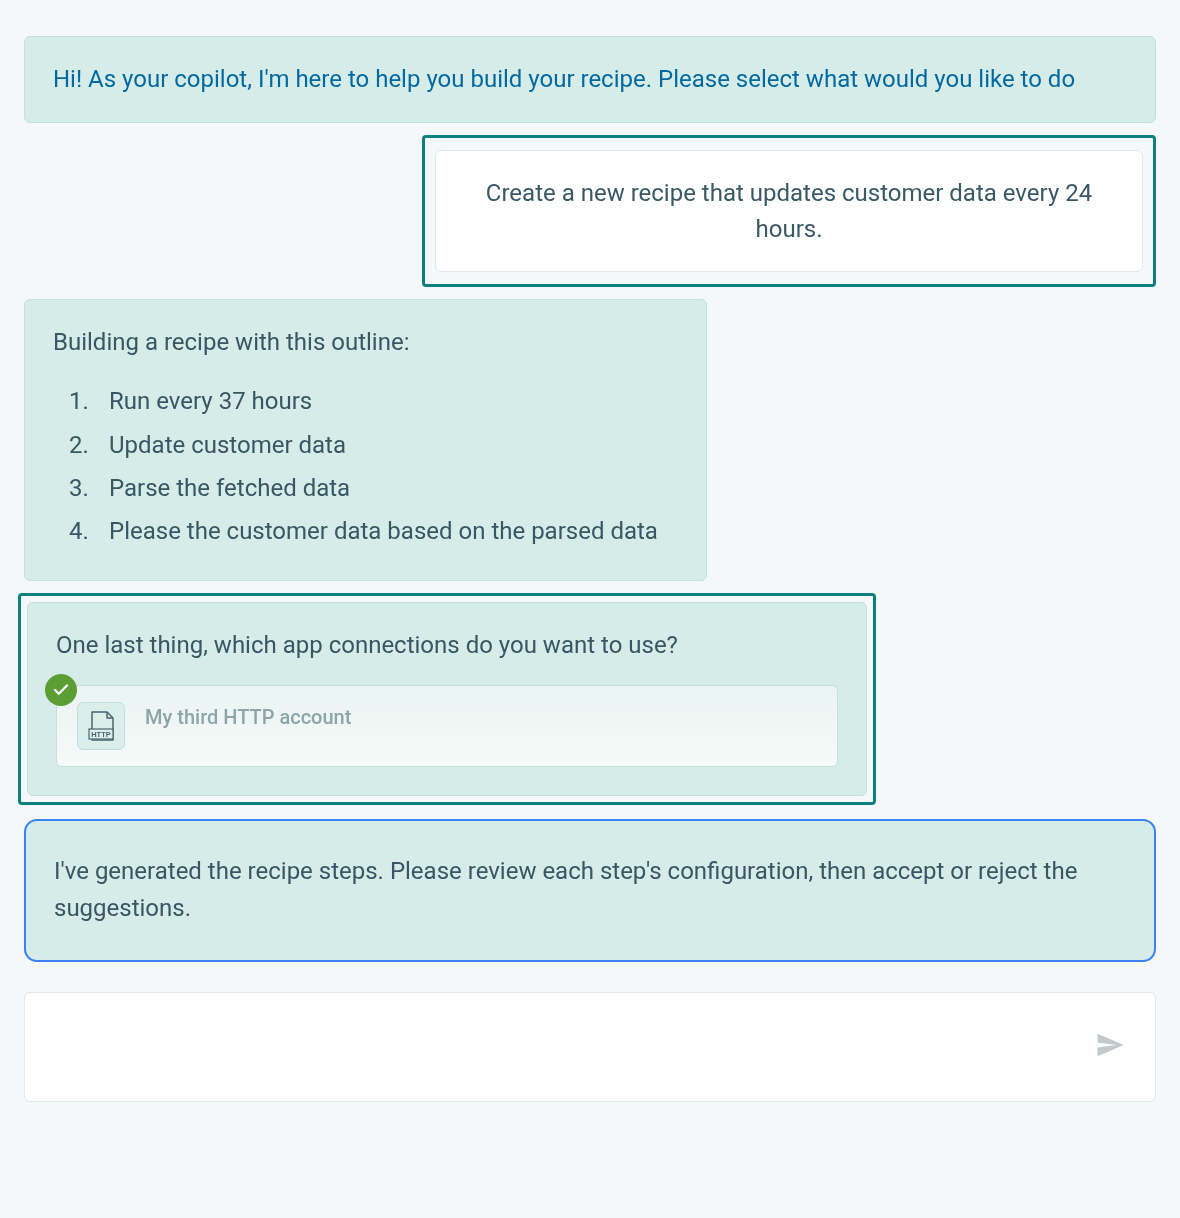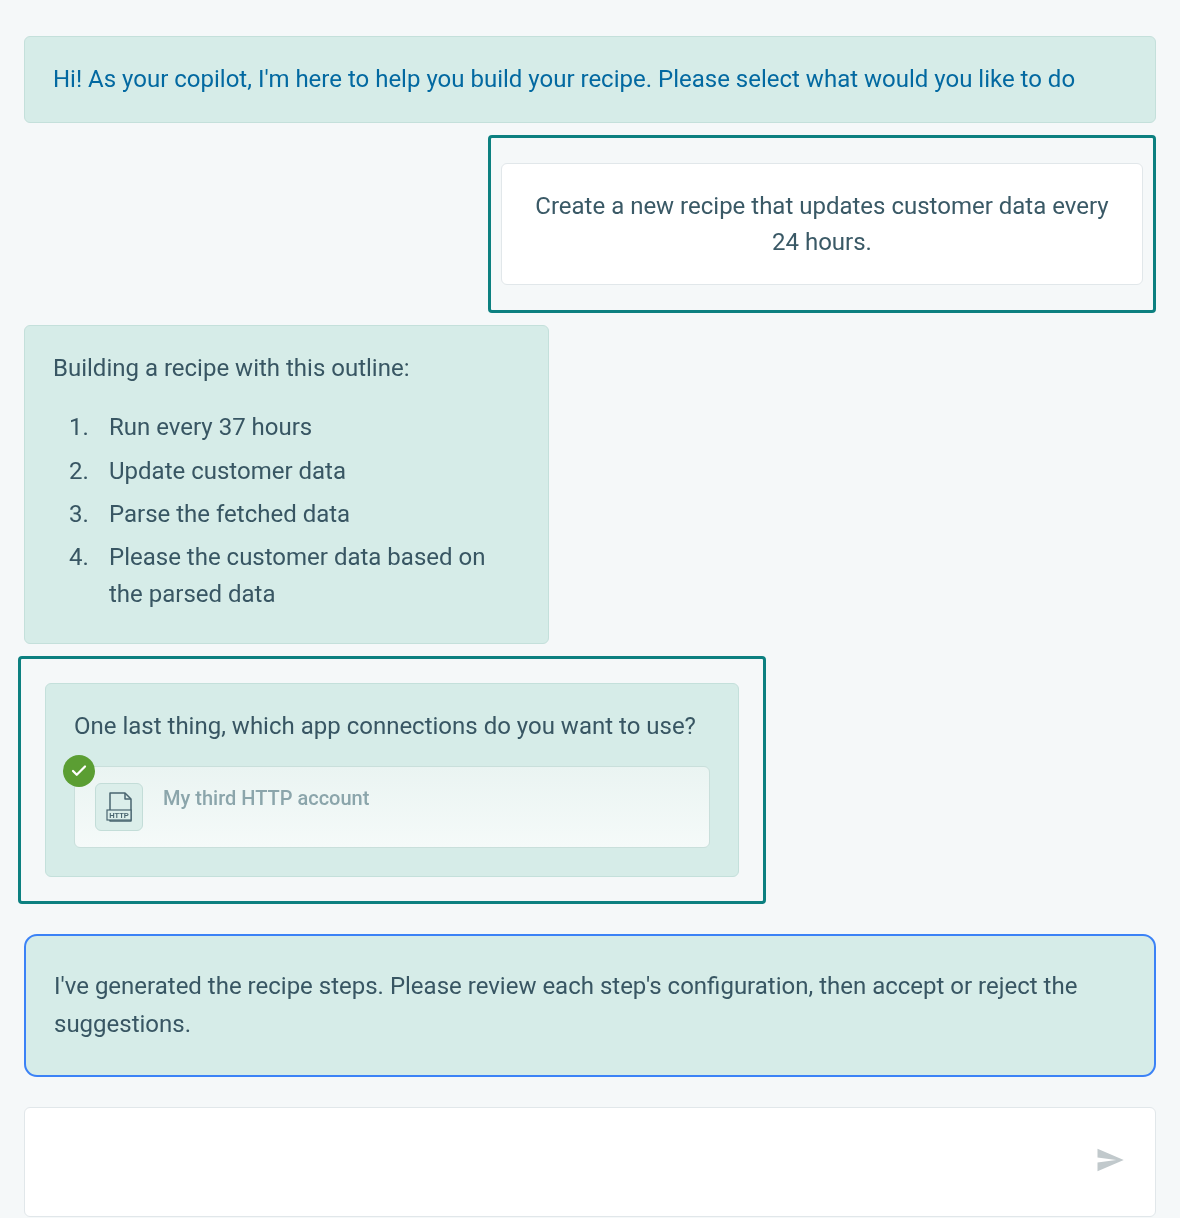--- a/index.html
+++ b/index.html
@@ -26,42 +26,42 @@
       margin-bottom: 12px;
     }
     .user-msg-wrap {
       display: flex;
       justify-content: flex-end;
       margin-bottom: 12px;
     }
     .user-msg-hl {
       border: 3px solid #0c8080;
       border-radius: 4px;
-      padding: 25px 10px;
-      width: 668px;
+      padding: 12px 10px;
+      width: 734px;
     }
     .user-msg {
       background: #ffffff;
       border: 1px solid #e1e7ea;
       border-radius: 6px;
       padding: 24px 28px;
       color: #3a5966;
       font-size: 24px;
       line-height: 1.5;
       text-align: center;
     }
     .outline-msg {
       background: #d6ece8;
       border: 1px solid #c4e0db;
       border-radius: 6px;
       padding: 24px 28px;
       color: #385663;
       font-size: 24px;
       line-height: 1.55;
-      width: 525px;
+      width: 683px;
       margin-bottom: 12px;
     }
     .outline-title {
       margin-bottom: 22px;
     }
     .outline-list {
       list-style: none;
       counter-reset: item;
       padding-left: 16px;
     }
@@ -73,24 +73,24 @@
     }
     .outline-list li::before {
       content: counter(item) ".";
       position: absolute;
       left: 0;
       color: #385663;
     }
     .connections-hl {
       border: 3px solid #0c8080;
       border-radius: 4px;
-      padding: 24px;
-      width: 748px;
+      padding: 6px;
+      width: 858px;
       margin-left: -6px;
-      margin-bottom: 30px;
+      margin-bottom: 14px;
       position: relative;
     }
     .connections-msg {
       background: #d6ece8;
       border: 1px solid #c4e0db;
       border-radius: 6px;
       padding: 24px 28px 28px 28px;
       color: #385663;
       font-size: 24px;
       line-height: 1.5;

